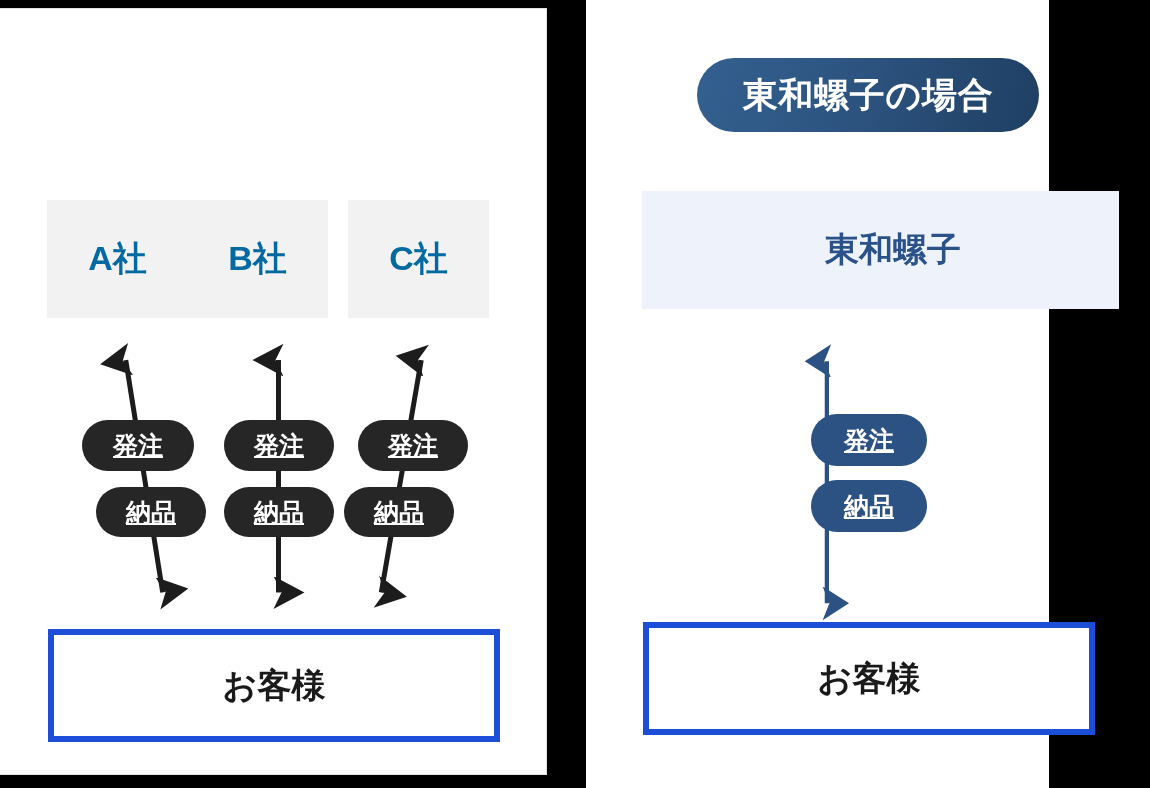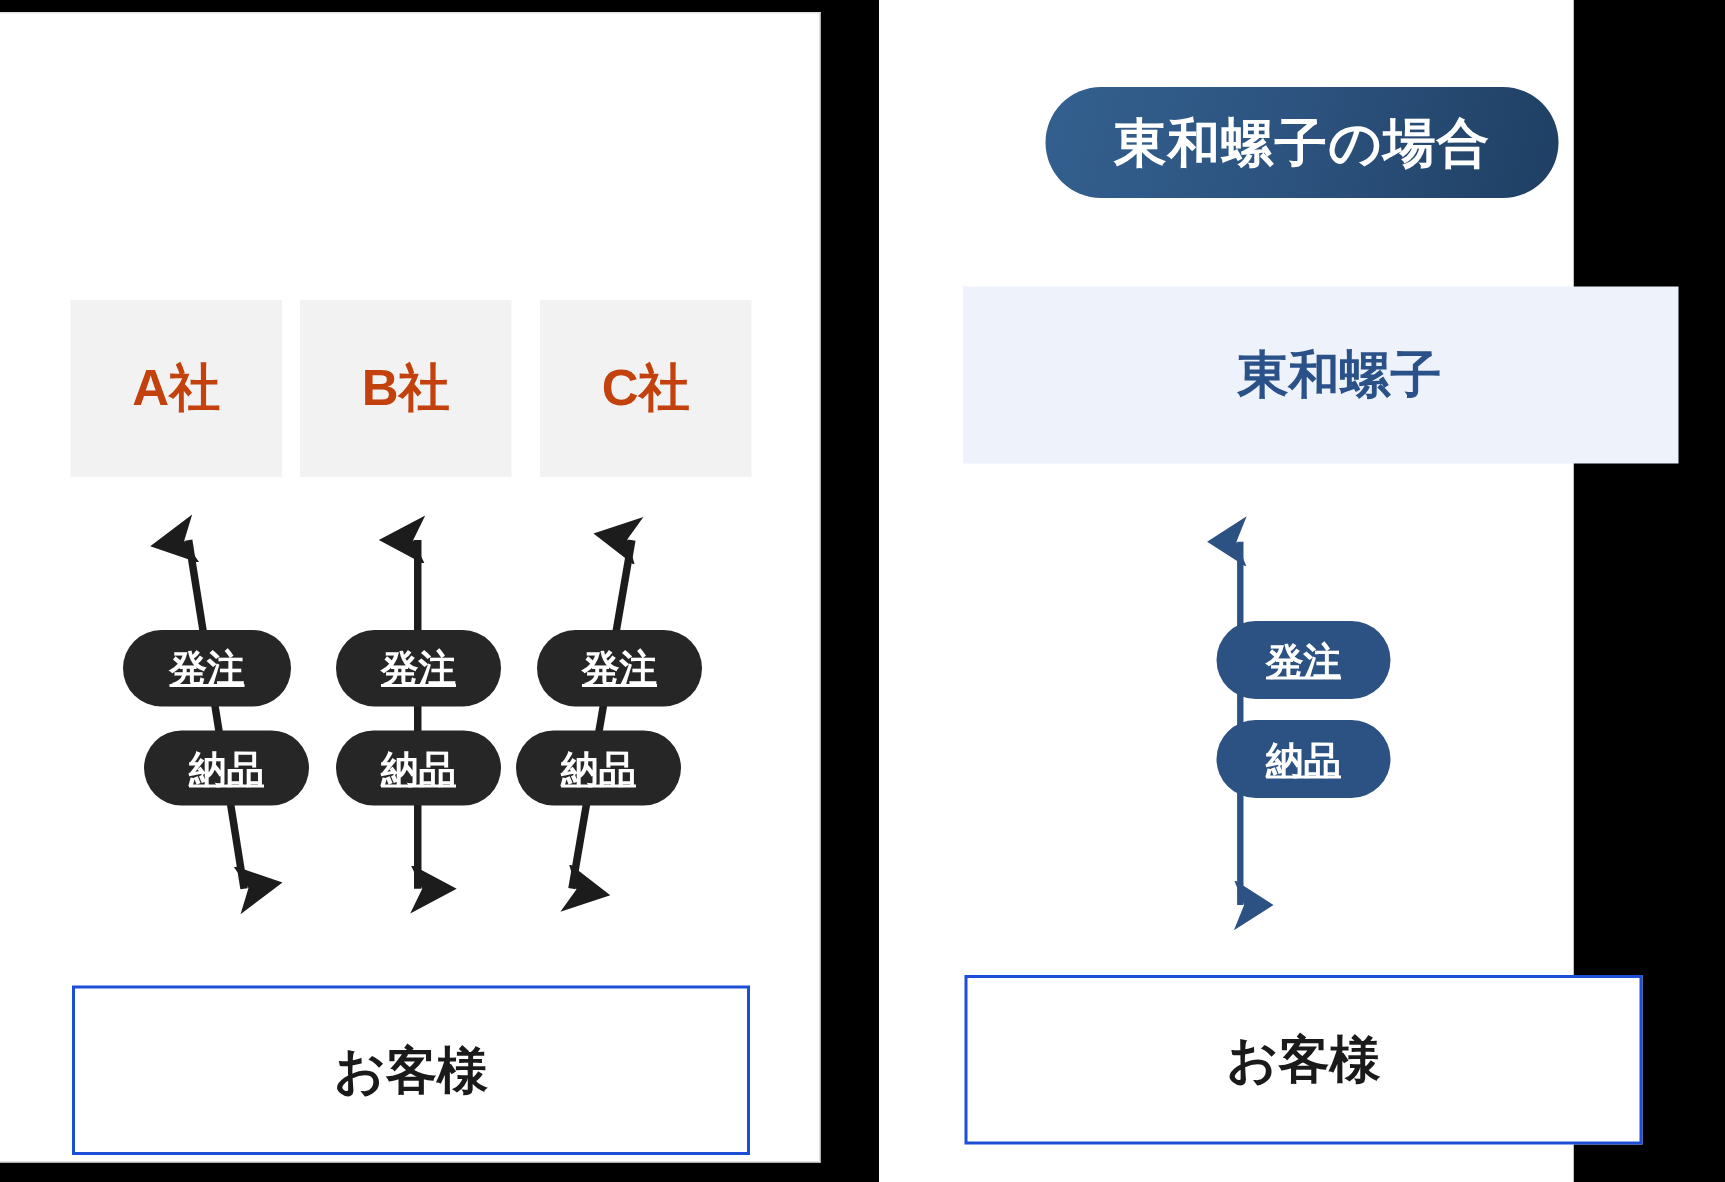--- a/index.html
+++ b/index.html
@@ -75,27 +75,27 @@
     font-size: 35px;
   }
 
   
   .supplier-box {
     position: absolute;
     background: #f2f2f2;
     display: flex;
     align-items: center;
     justify-content: center;
-    color: #c2410c;
+    color: #0369a1;
     font-size: 34px;
     font-weight: bold;
   }
   #box-a { left: 47px;  top: 191px; width: 141px; height: 118px; }
-  #box-b { left: 200px; top: 191px; width: 141px; height: 118px; }
-  #box-c { left: 360px; top: 191px; width: 141px; height: 118px; }
+  #box-b { left: 187px; top: 191px; width: 141px; height: 118px; }
+  #box-c { left: 348px; top: 191px; width: 141px; height: 118px; }
 
   #box-towa {
     position: absolute;
     left: 56px;
     top: 191px;
     width: 452px;
     height: 118px;
     background: #eef2fb;
     display: flex;
     align-items: center;
@@ -140,30 +140,29 @@
   #pill-order-3 { left: 358px; top: 411px; width: 110px; height: 51px; }
   #pill-deliv-3 { left: 344px; top: 478px; width: 110px; height: 50px; }
 
   
   #pill-order-r { left: 225px; top: 414px; width: 116px; height: 52px; }
   #pill-deliv-r { left: 225px; top: 480px; width: 116px; height: 52px; }
 
   
   .customer-box {
     position: absolute;
-    border: 2px solid #1d4ed8;
+    border: 6px solid #1d4ed8;
     background: #ffffff;
     display: flex;
     align-items: center;
     justify-content: center;
     color: #1a1a1a;
     font-size: 34px;
     font-weight: bold;
     box-sizing: border-box;
-    margin-top: 28px;
   }
   #customer-left  { left: 48px; top: 620px; width: 452px; height: 113px; }
   #customer-right { left: 57px; top: 622px; width: 452px; height: 113px; }
 </style>
 </head>
 <body>
 
 <div id="stage">
 
   <div class="panel" id="panel-left">

